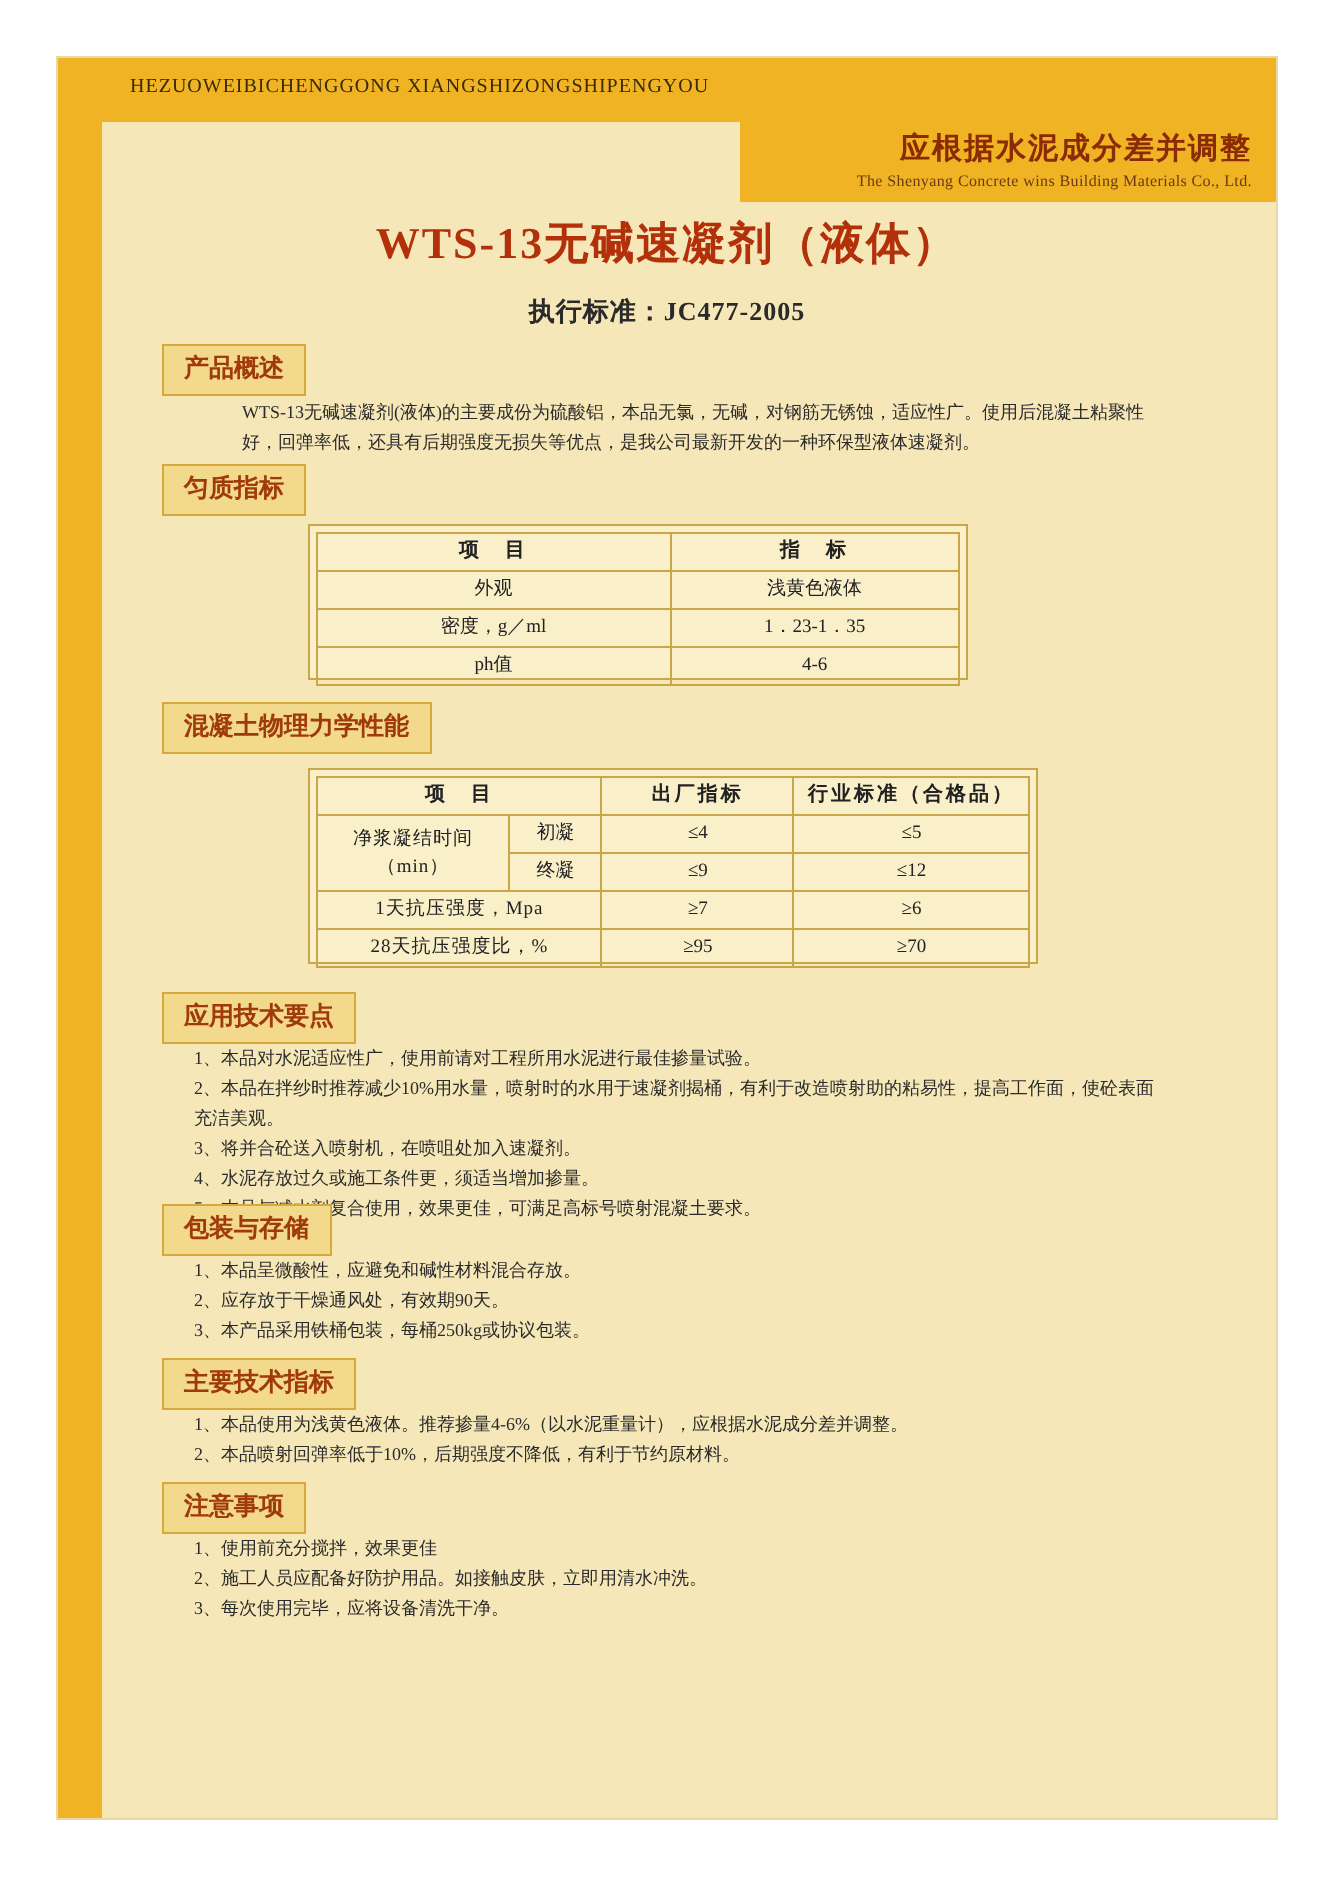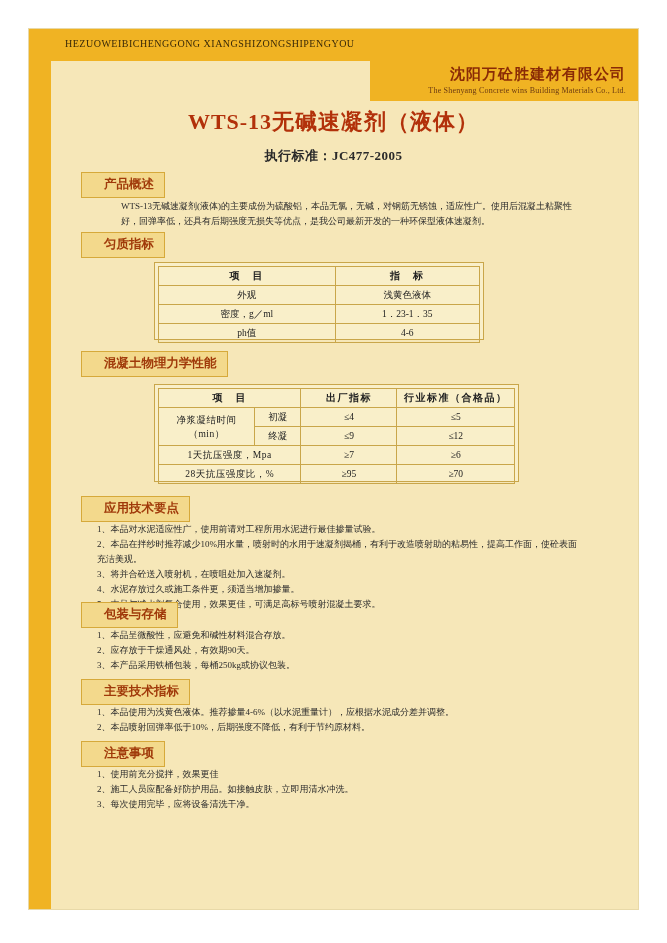--- a/index.html
+++ b/index.html
@@ -112,21 +112,21 @@
   }
   
   .chip {
     position: absolute;
     background: #f3d98c;
     border: 1px solid #d6a93a;
     color: #a03a0a;
     font-family: "Liberation Serif", serif;
     font-weight: bold;
     font-size: 12.5px;
-    padding: 3px 10px 4px 22px;
+    padding: 3px 10px 4px 10px;
     white-space: nowrap;
     box-sizing: border-box;
     text-align: right;
   }
   .para {
     position: absolute;
     font-family: "Liberation Serif", serif;
     font-size: 9px;
     line-height: 15px;
     color: #2b2b2b;
@@ -166,21 +166,21 @@
 
 <div class="page">
   <div class="sheet">
 
     <div class="header-band"></div>
     <div class="left-bar"></div>
 
     <div class="header-pinyin">HEZUOWEIBICHENGGONG  XIANGSHIZONGSHIPENGYOU</div>
 
     <div class="company-box"></div>
-    <div class="company-cn">沈阳万砼胜建材有限公司</div>
+    <div class="company-cn">应根据水泥成分差并调整</div>
     <div class="company-en">The Shenyang Concrete wins Building Materials Co., Ltd.</div>
 
     <div class="product-title">WTS-13无碱速凝剂（液体）</div>
     <div class="standard-line">执行标准：JC477-2005</div>
 
     <div class="chip" style="left:52px; top:143px;">产品概述</div>
     <div class="para" style="left:68px; top:170px; width:500px;margin-left:24px;">WTS-13无碱速凝剂(液体)的主要成份为硫酸铝，本品无氯，无碱，对钢筋无锈蚀，适应性广。使用后混凝土粘聚性
 好，回弹率低，还具有后期强度无损失等优点，是我公司最新开发的一种环保型液体速凝剂。</div>
 
     <div class="chip" style="left:52px; top:203px;">匀质指标</div>

